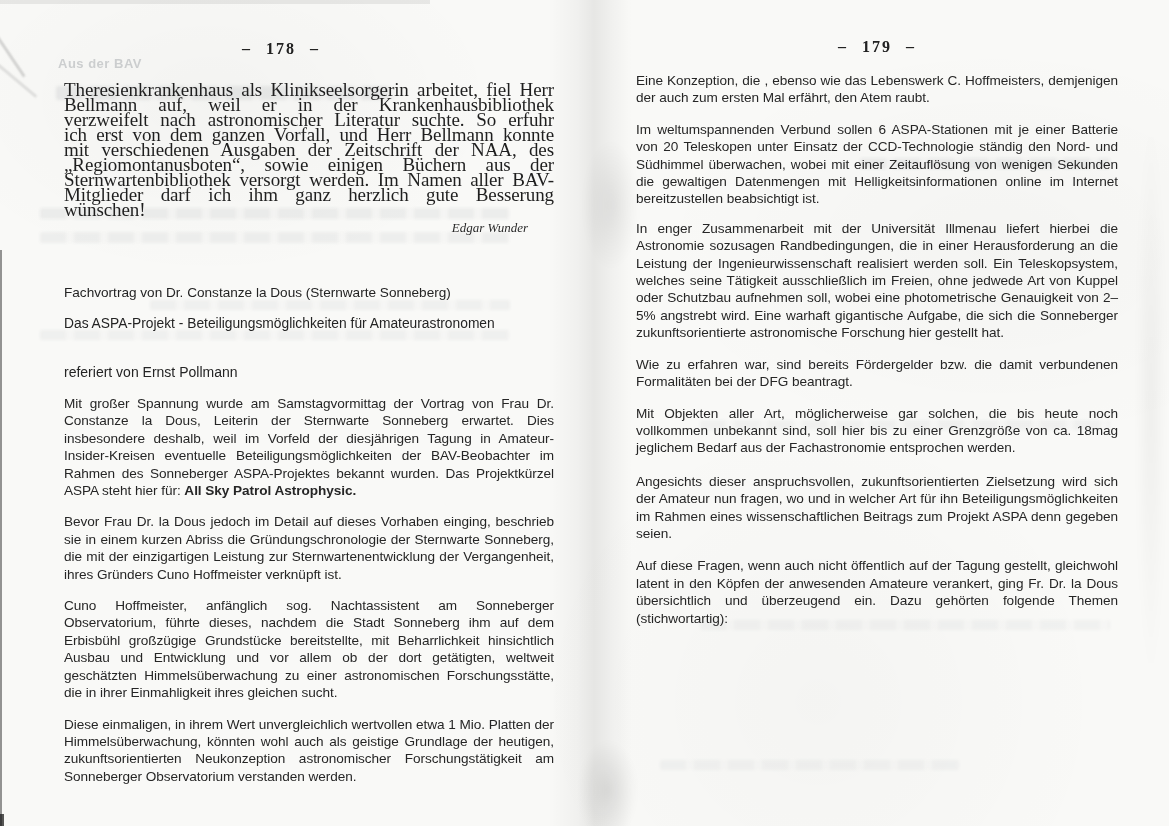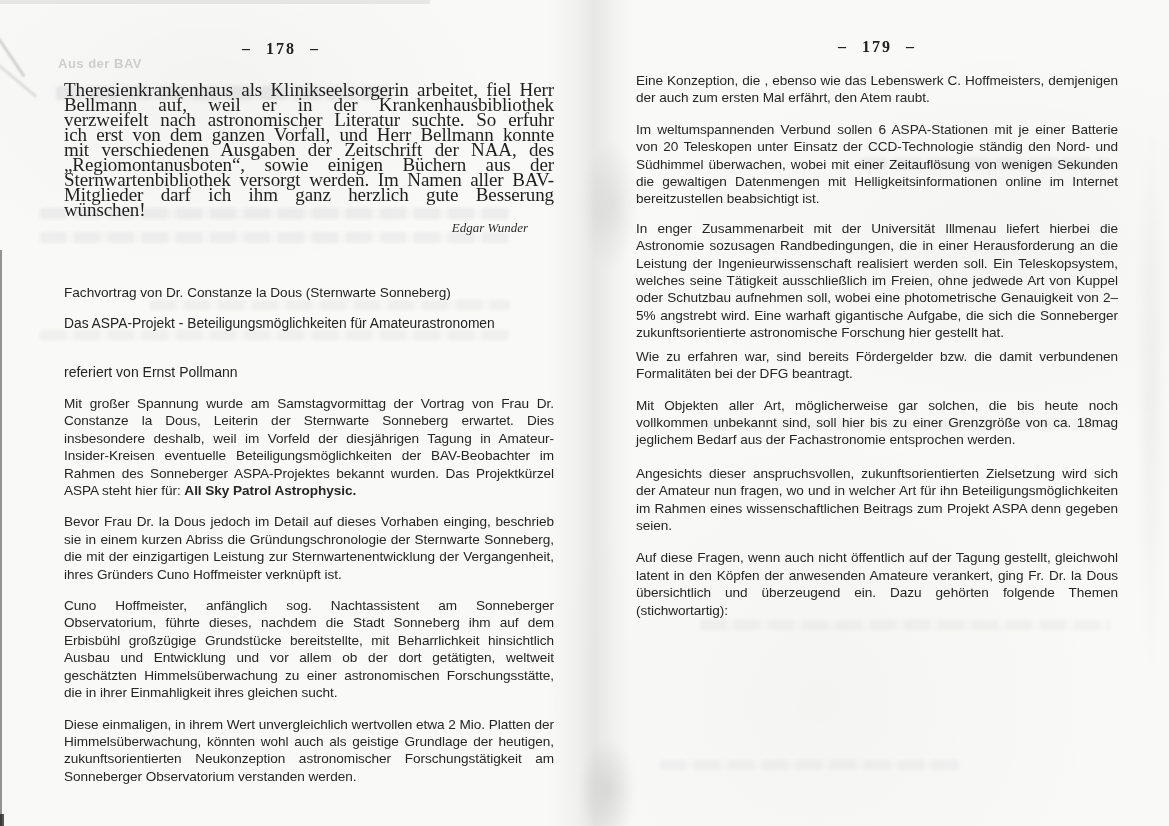--- a/index.html
+++ b/index.html
@@ -138,27 +138,27 @@
   <div class="page page-left">
     <div class="page-num serif">– 178 –</div>
     <div class="intro serif">Theresienkrankenhaus als Klinikseelsorgerin arbeitet, fiel Herr Bellmann auf, weil er in der Krankenhausbibliothek verzweifelt nach astronomischer Literatur suchte. So erfuhr ich erst von dem ganzen Vorfall, und Herr Bellmann konnte mit verschiedenen Ausgaben der Zeitschrift der NAA, des „Regiomontanusboten“, sowie einigen Büchern aus der Sternwartenbibliothek versorgt werden. Im Namen aller BAV-Mitglieder darf ich ihm ganz herzlich gute Besserung wünschen!</div>
     <div class="signature serif">Edgar Wunder</div>
     <div class="lecture-by sans">Fachvortrag von Dr. Constanze la Dous (Sternwarte Sonneberg)</div>
     <div class="title sans">Das ASPA-Projekt - Beteiligungsmöglichkeiten für Amateurastronomen</div>
     <div class="reported-by sans">referiert von Ernst Pollmann</div>
     <p class="para sans first-para"><span>Mit großer Spannung wurde am Samstagvormittag der Vortrag von Frau Dr. Constanze la Dous, Leiterin der Sternwarte Sonneberg erwartet. Dies insbesondere deshalb, weil im Vorfeld der diesjährigen Tagung in Amateur-Insider-Kreisen eventuelle Beteiligungsmöglichkeiten der BAV-Beobachter im Rahmen des Sonneberger ASPA-Projektes bekannt wurden. Das Projektkürzel ASPA steht hier für: </span><b>All Sky Patrol Astrophysic.</b></p>
     <p class="para sans">Bevor Frau Dr. la Dous jedoch im Detail auf dieses Vorhaben einging, beschrieb sie in einem kurzen Abriss die Gründungschronologie der Sternwarte Sonneberg, die mit der einzigartigen Leistung zur Sternwartenentwicklung der Vergangenheit, ihres Gründers Cuno Hoffmeister verknüpft ist.</p>
     <p class="para sans">Cuno Hoffmeister, anfänglich sog. Nachtassistent am Sonneberger Observatorium, führte dieses, nachdem die Stadt Sonneberg ihm auf dem Erbisbühl großzügige Grundstücke bereitstellte, mit Beharrlichkeit hinsichtlich Ausbau und Entwicklung und vor allem ob der dort getätigten, weltweit geschätzten Himmelsüberwachung zu einer astronomischen Forschungsstätte, die in ihrer Einmahligkeit ihres gleichen sucht.</p>
-    <p class="para sans">Diese einmaligen, in ihrem Wert unvergleichlich wertvollen etwa 2 Mio. Platten der Himmelsüberwachung, könnten wohl auch als geistige Grundlage der heutigen, zukunftsorientierten Neukonzeption astronomischer Forschungstätigkeit am Sonneberger Observatorium verstanden werden.</p>
+    <p class="para sans">Diese einmaligen, in ihrem Wert unvergleichlich wertvollen etwa 1 Mio. Platten der Himmelsüberwachung, könnten wohl auch als geistige Grundlage der heutigen, zukunftsorientierten Neukonzeption astronomischer Forschungstätigkeit am Sonneberger Observatorium verstanden werden.</p>
   </div>
 
   <div class="page page-right">
     <div class="page-num serif">– 179 –</div>
     <p class="para sans" style="margin-top:16px">Eine Konzeption, die , ebenso wie das Lebenswerk C. Hoffmeisters, demjenigen der auch zum ersten Mal erfährt, den Atem raubt.</p>
     <p class="para sans">Im weltumspannenden Verbund sollen 6 ASPA-Stationen mit je einer Batterie von 20 Teleskopen unter Einsatz der CCD-Technologie ständig den Nord- und Südhimmel überwachen, wobei mit einer Zeitauflösung von wenigen Sekunden die gewaltigen Datenmengen mit Helligkeitsinformationen online im Internet bereitzustellen beabsichtigt ist.</p>
     <p class="para sans" style="margin-top:12px">In enger Zusammenarbeit mit der Universität Illmenau liefert hierbei die Astronomie sozusagen Randbedingungen, die in einer Herausforderung an die Leistung der Ingenieurwissenschaft realisiert werden soll. Ein Teleskopsystem, welches seine Tätigkeit ausschließlich im Freien, ohne jedwede Art von Kuppel oder Schutzbau aufnehmen soll, wobei eine photometrische Genauigkeit von 2–5% angstrebt wird. Eine warhaft gigantische Aufgabe, die sich die Sonneberger zukunftsorientierte astronomische Forschung hier gestellt hat.</p>
-    <p class="para sans" style="margin-top:6px">Wie zu erfahren war, sind bereits Fördergelder bzw. die damit verbundenen Formalitäten bei der DFG beantragt.</p>
+    <p class="para sans" style="margin-top:14px">Wie zu erfahren war, sind bereits Fördergelder bzw. die damit verbundenen Formalitäten bei der DFG beantragt.</p>
     <p class="para sans">Mit Objekten aller Art, möglicherweise gar solchen, die bis heute noch vollkommen unbekannt sind, soll hier bis zu einer Grenzgröße von ca. 18mag jeglichem Bedarf aus der Fachastronomie entsprochen werden.</p>
     <p class="para sans" style="margin-top:16px">Angesichts dieser anspruchsvollen, zukunftsorientierten Zielsetzung wird sich der Amateur nun fragen, wo und in welcher Art für ihn Beteiligungsmöglichkeiten im Rahmen eines wissenschaftlichen Beitrags zum Projekt ASPA denn gegeben seien.</p>
     <p class="para sans" style="margin-top:15px">Auf diese Fragen, wenn auch nicht öffentlich auf der Tagung gestellt, gleichwohl latent in den Köpfen der anwesenden Amateure verankert, ging Fr. Dr. la Dous übersichtlich und überzeugend ein. Dazu gehörten folgende Themen (stichwortartig):</p>
   </div>
 
 </div>
 
 </body></html>

